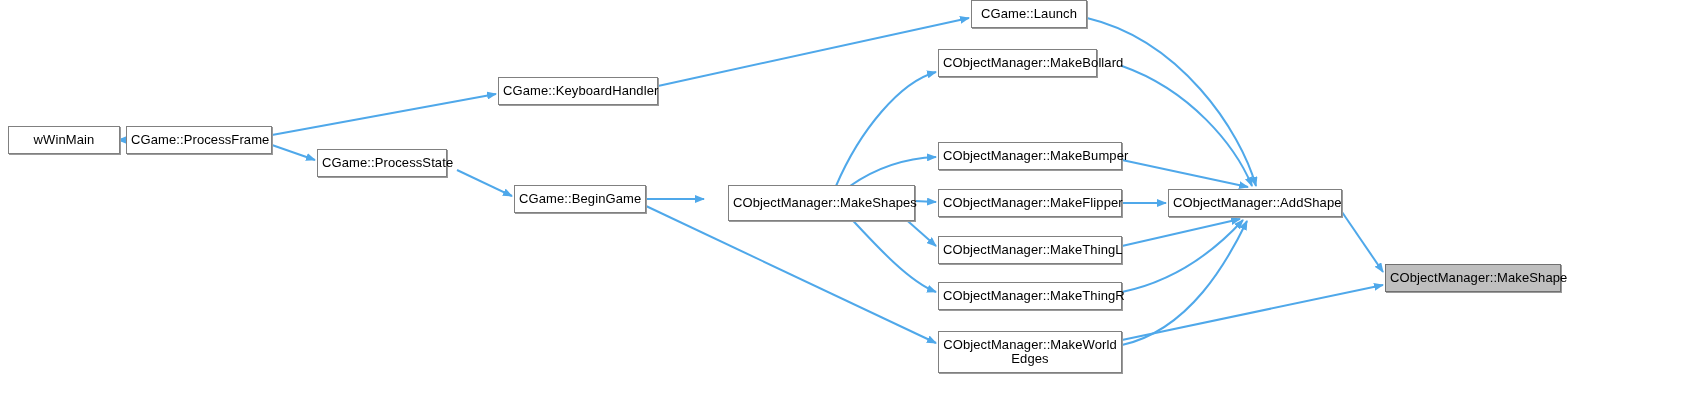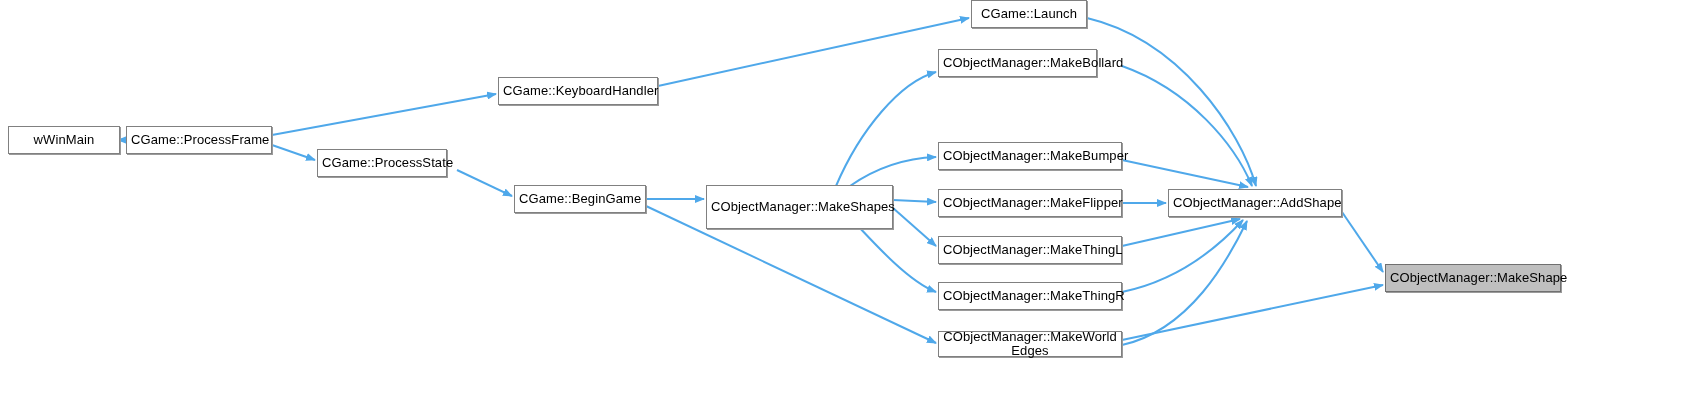--- a/index.html
+++ b/index.html
@@ -83,42 +83,42 @@
   </div>
   <div class="node" style="left:317px;top:149px;width:130px;height:28px;">
     <span class="lbl">CGame::ProcessState</span>
   </div>
   <div class="node" style="left:498px;top:77px;width:160px;height:28px;">
     <span class="lbl">CGame::KeyboardHandler</span>
   </div>
   <div class="node" style="left:514px;top:185px;width:132px;height:28px;">
     <span class="lbl">CGame::BeginGame</span>
   </div>
-  <div class="node" style="left:706px;top:185px;width:187px;height:44px;">
+  <div class="node" style="left:728px;top:185px;width:187px;height:36px;">
     <span class="lbl">CObjectManager::MakeShapes</span>
   </div>
   <div class="node" style="left:971px;top:0px;width:116px;height:28px;">
     <span class="lbl">CGame::Launch</span>
   </div>
   <div class="node" style="left:938px;top:49px;width:159px;height:28px;">
     <span class="lbl">CObjectManager::MakeBollard</span>
   </div>
   <div class="node" style="left:938px;top:142px;width:184px;height:28px;">
     <span class="lbl">CObjectManager::MakeBumper</span>
   </div>
   <div class="node" style="left:938px;top:189px;width:184px;height:28px;">
     <span class="lbl">CObjectManager::MakeFlipper</span>
   </div>
   <div class="node" style="left:938px;top:236px;width:184px;height:28px;">
     <span class="lbl">CObjectManager::MakeThingL</span>
   </div>
   <div class="node" style="left:938px;top:282px;width:184px;height:28px;">
     <span class="lbl">CObjectManager::MakeThingR</span>
   </div>
-  <div class="node" style="left:938px;top:331px;width:184px;height:26px;align-items:center;">
+  <div class="node" style="left:938px;top:331px;width:184px;height:42px;align-items:center;">
     <span class="lbl">CObjectManager::MakeWorld
 Edges</span>
   </div>
   <div class="node" style="left:1168px;top:189px;width:174px;height:28px;">
     <span class="lbl">CObjectManager::AddShape</span>
   </div>
   <div class="node current" style="left:1385px;top:264px;width:176px;height:28px;">
     <span class="lbl">CObjectManager::MakeShape</span>
   </div>
 

